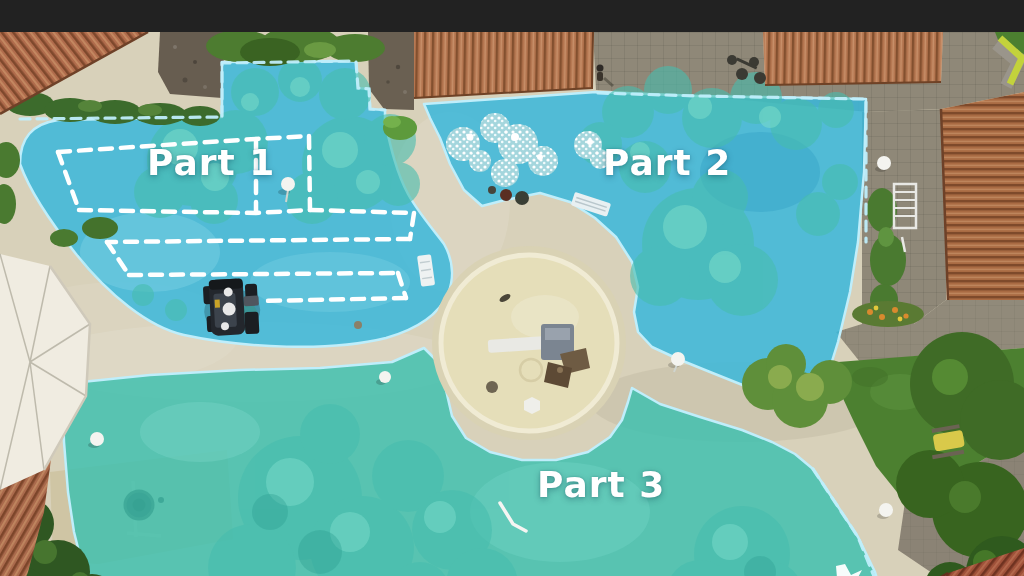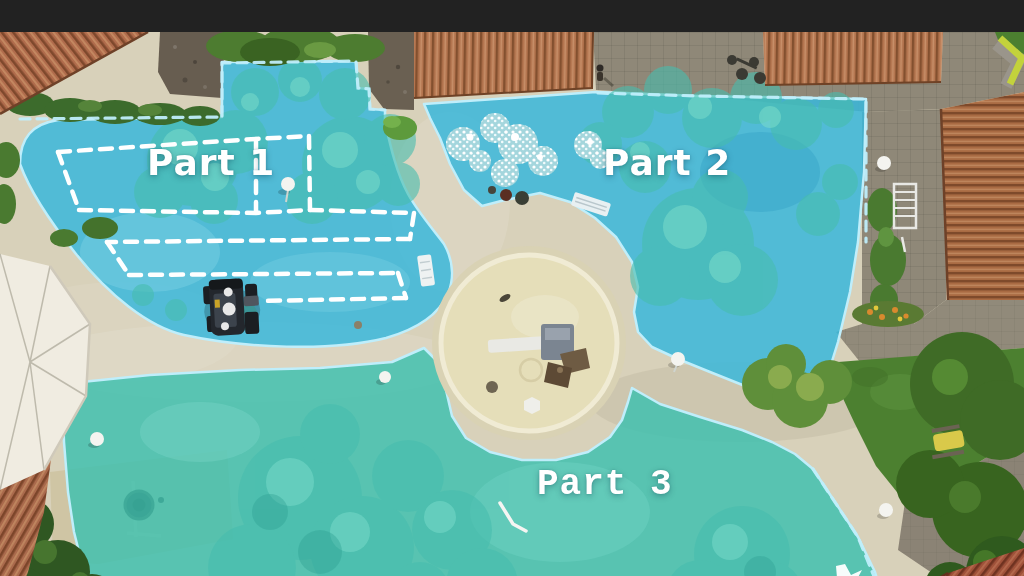--- a/index.html
+++ b/index.html
@@ -15,21 +15,21 @@
     color:var(--label-white,#ffffff);
     font-weight:bold;
     font-size:36px;
     letter-spacing:1px;
     text-shadow:0 2px 6px rgba(0,50,70,.35), 0 0 2px rgba(0,60,80,.25);
     white-space:nowrap;
     user-select:none;
   }
   #lab-part1{left:147px;top:110px;}
   #lab-part2{left:603px;top:110px;}
-  #lab-part3{left:537px;top:432px;font-family:Liberation Mono, monospace;}
+  #lab-part3{left:537px;top:432px;}
 </style>
 </head>
 <body>
 
 <div class="stage">
 <svg width="1024" height="576" viewBox="0 0 1024 576">
   <defs>
     <pattern id="roofV" width="8" height="12" patternUnits="userSpaceOnUse" patternTransform="rotate(1)">
       <rect width="8" height="12" style="fill:var(--roof-terracotta,#b3744e)"></rect>
       <rect width="2.4" height="12" style="fill:var(--roof-dark,#83502f)"></rect>

